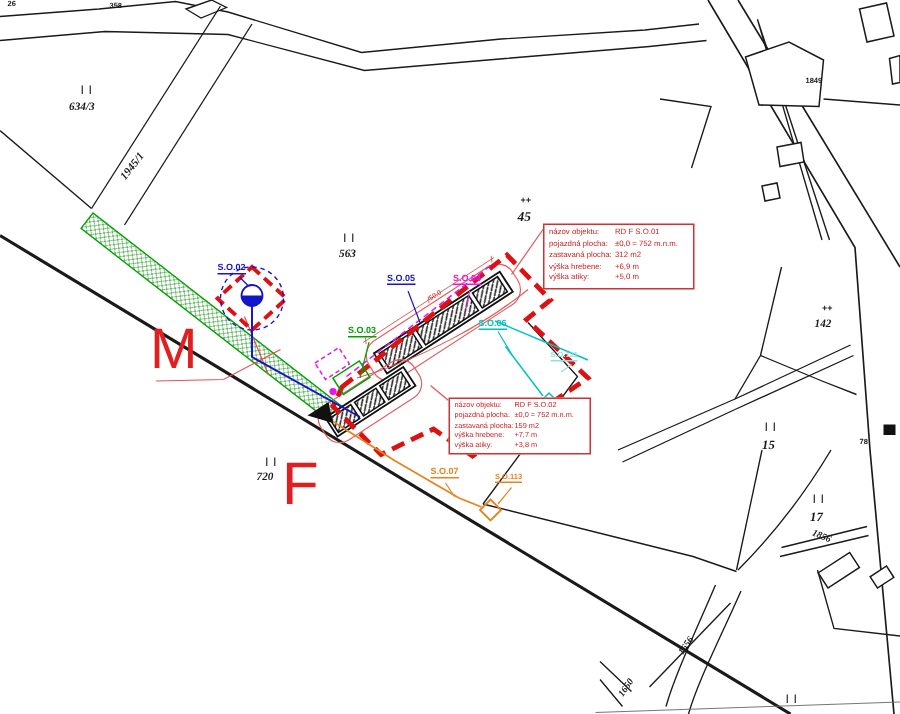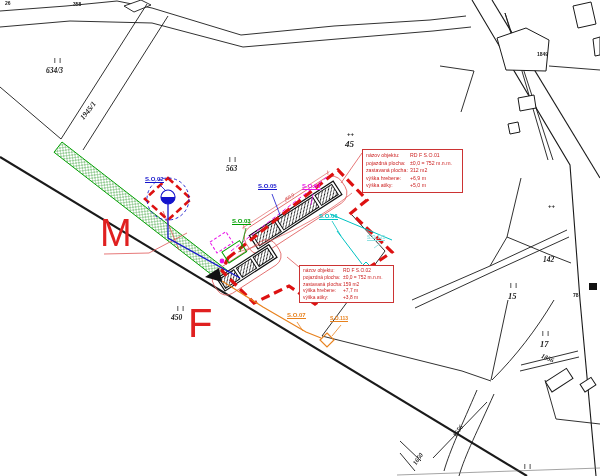--- a/index.html
+++ b/index.html
@@ -155,30 +155,30 @@
   <div class="lbl parcel-sym" style="left:54px;top:57px;">| |</div>
   <div class="lbl parcel-num" style="left:46px;top:66px;">634/3</div>
 
   <div class="lbl parcel-sym" style="left:229px;top:156px;">| |</div>
   <div class="lbl parcel-num" style="left:226px;top:164px;">563</div>
 
   <div class="lbl parcel-sym" style="left:347px;top:131px;letter-spacing:0;">++</div>
   <div class="lbl parcel-num" style="left:345px;top:139px;font-size:9px;">45</div>
 
   <div class="lbl parcel-sym" style="left:548px;top:203px;letter-spacing:0;">++</div>
-  <div class="lbl parcel-num" style="left:543px;top:211px;margin-top:44px;">142</div>
+  <div class="lbl parcel-num" style="left:543px;top:211px;">142</div>
 
   <div class="lbl parcel-sym" style="left:510px;top:282px;">| |</div>
   <div class="lbl parcel-num" style="left:508px;top:291px;font-size:8.5px;">15</div>
 
   <div class="lbl parcel-sym" style="left:542px;top:330px;">| |</div>
   <div class="lbl parcel-num" style="left:540px;top:339px;font-size:8.5px;">17</div>
 
   <div class="lbl parcel-sym" style="left:177px;top:305px;">| |</div>
-  <div class="lbl parcel-num" style="left:171px;top:313px;">450</div>
+  <div class="lbl parcel-num" style="left:171px;top:313px;">720</div>
 
   <div class="lbl parcel-sym" style="left:524px;top:463px;">| |</div>
 
   <div class="lbl parcel-num" style="left:78px;top:116px;transform:rotate(-52deg);transform-origin:left top;">1945/1</div>
   <div class="lbl parcel-num" style="left:543px;top:352px;font-size:6.5px;transform:rotate(23deg);transform-origin:left top;">1856</div>
   <div class="lbl parcel-num" style="left:411px;top:462px;font-size:6.5px;transform:rotate(-55deg);transform-origin:left top;">1650</div>
   <div class="lbl parcel-num" style="left:451px;top:434px;font-size:6.5px;transform:rotate(-55deg);transform-origin:left top;">1656</div>
 
   <div class="lbl tiny" style="left:5px;top:0px;">26</div>
   <div class="lbl tiny" style="left:73px;top:1px;">358</div>

